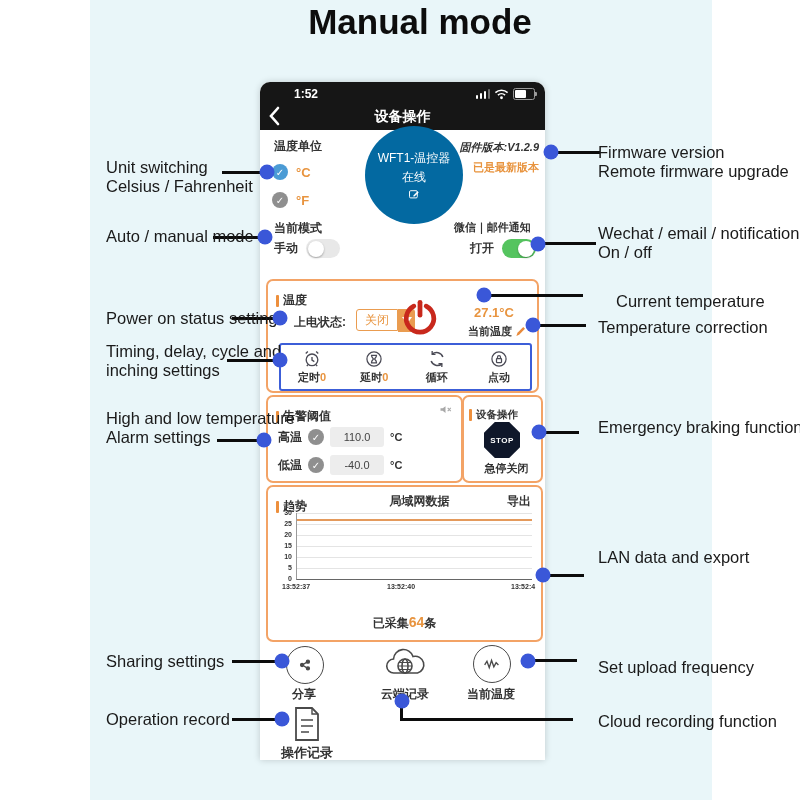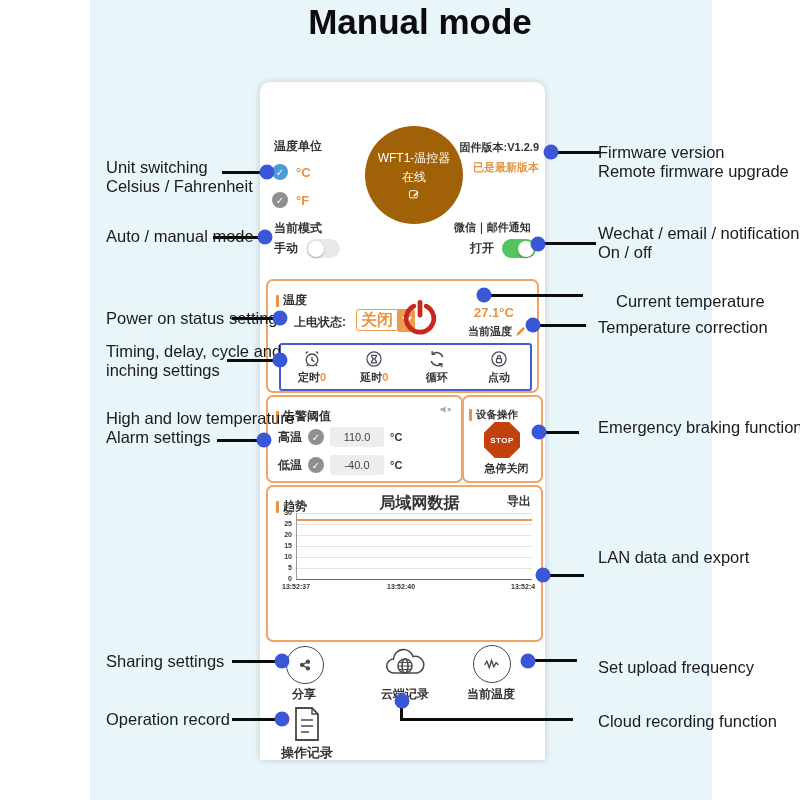--- a/index.html
+++ b/index.html
@@ -24,49 +24,49 @@
   .sigbars i{display:block;width:2.5px;background:#fff;border-radius:1px;}
   .back{left:8px;top:24px;}
   .nav-title{left:0;top:26px;width:285px;text-align:center;font-size:14px;font-weight:bold;}
 
   .sec-title{font-size:12px;font-weight:bold;color:#333;}
   .chk{width:16px;height:16px;border-radius:50%;color:#fff;font-size:10px;display:flex;align-items:center;justify-content:center;}
   .chk.blue{background:#4B9BD5;}
   .chk.gray{background:#8F8F8F;}
   .unit-row{display:flex;align-items:center;gap:8px;font-size:13px;font-weight:bold;}
 
-  .circle{left:105px;top:44px;width:98px;height:98px;border-radius:50%;background:#a16207;color:#fff;
+  .circle{left:105px;top:44px;width:98px;height:98px;border-radius:50%;background:#0369a1;color:#fff;
           display:flex;flex-direction:column;align-items:center;justify-content:center;gap:2px;font-size:12px;}
 
   .toggle{width:34px;height:19px;border-radius:10px;position:relative;}
   .toggle .knob{position:absolute;top:1.5px;width:16px;height:16px;border-radius:50%;background:#fff;
                 box-shadow:0 1px 2px rgba(0,0,0,.3);}
   .toggle.off{background:#E8E8E8;} .toggle.off .knob{left:2px;}
   .toggle.on{background:#55C45F;} .toggle.on .knob{right:2px;}
 
   .obox{border:2px solid #F3A366;border-radius:7px;background:#fff;}
   .box-label{display:flex;align-items:center;gap:4px;margin-top:6px;}
   .box-label .bar{width:3px;height:12px;background:#ED8F3C;border-radius:1px;}
   .box-label .t{font-size:12px;font-weight:bold;color:#333;white-space:nowrap;}
 
   .dd{display:flex;}
   .dd .val{width:40px;height:20px;border:1.5px solid #EA9C50;border-radius:3px 0 0 3px;color:#E8943F;
-           font-size:16px;font-weight:bold;display:flex;align-items:center;justify-content:center;background:#fff;}
+           font-size:12px;font-weight:normal;display:flex;align-items:center;justify-content:center;background:#fff;}
   .dd .btn{width:17px;height:23px;background:#EA9C50;border-radius:0 3px 3px 0;display:flex;align-items:center;justify-content:center;}
   .dd .tri{width:0;height:0;border-left:5px solid transparent;border-right:5px solid transparent;border-top:7px solid #fff;}
 
   .timerbox{left:11px;top:62px;width:249px;height:44px;border:2px solid #3C5ED8;border-radius:3px;
             display:flex;align-items:center;}
   .timercell{flex:1;display:flex;flex-direction:column;align-items:center;justify-content:center;gap:1px;}
   .timercell .lbl{font-size:11px;font-weight:bold;color:#333;}
   .timercell .lbl em{font-style:normal;color:#E8943F;}
 
   .inputbox{width:54px;height:20px;background:#EDEDED;border-radius:3px;font-size:11px;color:#444;
             display:flex;align-items:center;justify-content:center;}
-  .stop-oct{width:36px;height:36px;background:#c2410c;color:#fff;display:flex;align-items:center;justify-content:center;
+  .stop-oct{width:36px;height:36px;background:#0f172a;color:#fff;display:flex;align-items:center;justify-content:center;
             font-size:8px;font-weight:bold;letter-spacing:.5px;
             clip-path:polygon(30% 0,70% 0,100% 30%,100% 70%,70% 100%,30% 100%,0 70%,0 30%);}
 
   .gridline{position:absolute;left:0;width:235px;height:1px;background:#E4E4E4;}
   .ytick{position:absolute;width:18px;text-align:right;font-size:7px;color:#333;font-weight:bold;}
   .xlab{position:absolute;top:72px;font-size:7px;color:#333;font-weight:bold;white-space:nowrap;}
 
   .ficon{display:flex;align-items:center;justify-content:center;border:1.5px solid #4a4a4a;border-radius:50%;background:#fff;}
   .flabel{font-size:12px;font-weight:bold;color:#333;text-align:center;white-space:nowrap;}
 
@@ -77,20 +77,44 @@
 </style>
 </head>
 <body>
 
 <div class="abs cyan-panel"></div>
 
 <div class="abs page-title">Manual mode</div>
 
 <div class="abs phone">
 
+  <div class="abs phone-header">
+    <div class="abs time">1:52</div>
+    <div class="abs statusicons">
+      <span class="sigbars">
+        <i style="height:4px"></i>
+          <i style="height:6px"></i>
+          <i style="height:8px"></i>
+          <i style="height:10px;background:#6e6e6e"></i>
+      </span>
+      <svg width="15" height="12" viewBox="0 0 16 12">
+        <path d="M1.5 4.5a9.5 9.5 0 0 1 13 0" stroke="#fff" fill="none" stroke-width="1.7"></path>
+        <path d="M4.2 7.2a5.6 5.6 0 0 1 7.6 0" stroke="#fff" fill="none" stroke-width="1.7"></path>
+        <circle cx="8" cy="10" r="1.5" fill="#fff"></circle>
+      </svg>
+      <span style="display:inline-block;width:20px;height:10px;border:1px solid #9a9a9a;border-radius:2.5px;position:relative;">
+        <span style="position:absolute;left:1px;top:1px;bottom:1px;width:11px;background:#fff;border-radius:1px;"></span>
+        <span style="position:absolute;right:-3px;top:2.5px;width:1.8px;height:4px;background:#9a9a9a;border-radius:0 1px 1px 0;"></span>
+      </span>
+    </div>
+    <svg class="abs back" width="12" height="20" viewBox="0 0 12 20">
+      <path d="M10 2 3 10l7 8" stroke="#fff" stroke-width="2.6" fill="none" stroke-linecap="round"></path>
+    </svg>
+    <div class="abs nav-title">设备操作</div>
+  </div>
 
   <div class="abs sec-title" style="left:14px;top:56px;">温度单位</div>
   <div class="abs unit-row" style="left:12px;top:82px;">
     <span class="chk blue">✓</span>
     <span class="orange">°C</span>
   </div>
   <div class="abs unit-row" style="left:12px;top:110px;">
     <span class="chk gray">✓</span>
     <span class="orange">°F</span>
   </div>
@@ -98,21 +122,21 @@
   <div class="abs circle">
     <span>WFT1-温控器</span>
     <span>在线</span>
     <svg width="12" height="12" viewBox="0 0 20 20">
       <rect x="2.5" y="4.5" width="13" height="12" rx="2" stroke="#fff" stroke-width="1.6" fill="none"></rect>
       <path d="M9 12.5 16 5.5l1.8 1.8-7 7H9v-1.8z" fill="#fff"></path>
     </svg>
   </div>
 
   <div class="abs" style="right:6px;top:58px;text-align:right;">
-    <div class="b dark" style="font-size:11px;">固件版本:V1.2.9</div>
+    <div class="b dark" style="font-size:11px;font-style:italic;">固件版本:V1.2.9</div>
     <div class="b orange" style="font-size:11px;margin-top:5px;">已是最新版本</div>
   </div>
 
   <div class="abs sec-title" style="left:14px;top:138px;">当前模式</div>
   <div class="abs" style="left:14px;top:157px;display:flex;align-items:center;gap:8px;">
     <span class="b dark" style="font-size:12px;">手动</span>
     <span class="toggle off">
         <span class="knob"></span>
       </span>
   </div>
@@ -219,21 +243,21 @@
       <span>STOP</span>
     </div>
     <div class="abs b dark" style="left:4px;top:64px;width:77px;text-align:center;font-size:11px;">急停关闭</div>
   </div>
 
   <div class="abs obox" style="left:6px;top:403px;width:273px;height:153px;overflow:hidden;">
     <div class="abs box-label" style="left:8px;top:5px;">
       <span class="bar"></span>
         <span class="t">趋势</span>
     </div>
-    <div class="abs b dark" style="left:0;top:6px;width:303px;text-align:center;font-size:16px;">局域网数据</div>
+    <div class="abs b dark" style="left:0;top:6px;width:303px;text-align:center;font-size:12px;">局域网数据</div>
     <div class="abs b dark" style="right:10px;top:6px;font-size:12px;">导出</div>
 
     <div class="abs" style="left:6px;top:24px;width:261px;height:92px;">
       <span class="ytick" style="top:-2px;">30</span>
       <span class="ytick" style="top:9px;">25</span>
       <span class="ytick" style="top:20px;">20</span>
       <span class="ytick" style="top:31px;">15</span>
       <span class="ytick" style="top:42px;">10</span>
       <span class="ytick" style="top:53px;">5</span>
       <span class="ytick" style="top:64px;">0</span>
@@ -244,20 +268,23 @@
         <span class="gridline" style="top:33px;"></span>
         <span class="gridline" style="top:44px;"></span>
         <span class="gridline" style="top:55px;"></span>
         <span class="abs" style="left:0;top:6px;width:235px;height:2px;background:#E49A5C;"></span>
       </div>
       <span class="xlab" style="left:8px;">13:52:37</span>
       <span class="xlab" style="left:113px;">13:52:40</span>
       <span class="xlab" style="left:237px;">13:52:4</span>
     </div>
 
+    <div class="abs" style="left:0;top:126px;width:273px;text-align:center;">
+      <span class="b dark" style="font-size:12px;">已采集</span><span class="b orange" style="font-size:14px;">64</span><span class="b dark" style="font-size:12px;">条</span>
+    </div>
   </div>
 
   <div class="abs ficon" style="left:26px;top:564px;width:36px;height:36px;">
     <svg width="20" height="20" viewBox="0 0 24 24" fill="none" stroke="#4a4a4a" stroke-width="1.6">
       <circle cx="8.5" cy="12" r="1.8" fill="#4a4a4a"></circle>
         <circle cx="15.5" cy="8" r="1.8" fill="#4a4a4a"></circle>
         <circle cx="15.5" cy="16" r="1.8" fill="#4a4a4a"></circle>
       <path d="M10.2 11.1 13.8 8.9M10.2 12.9 13.8 15.1"></path>
     </svg>
   </div>

